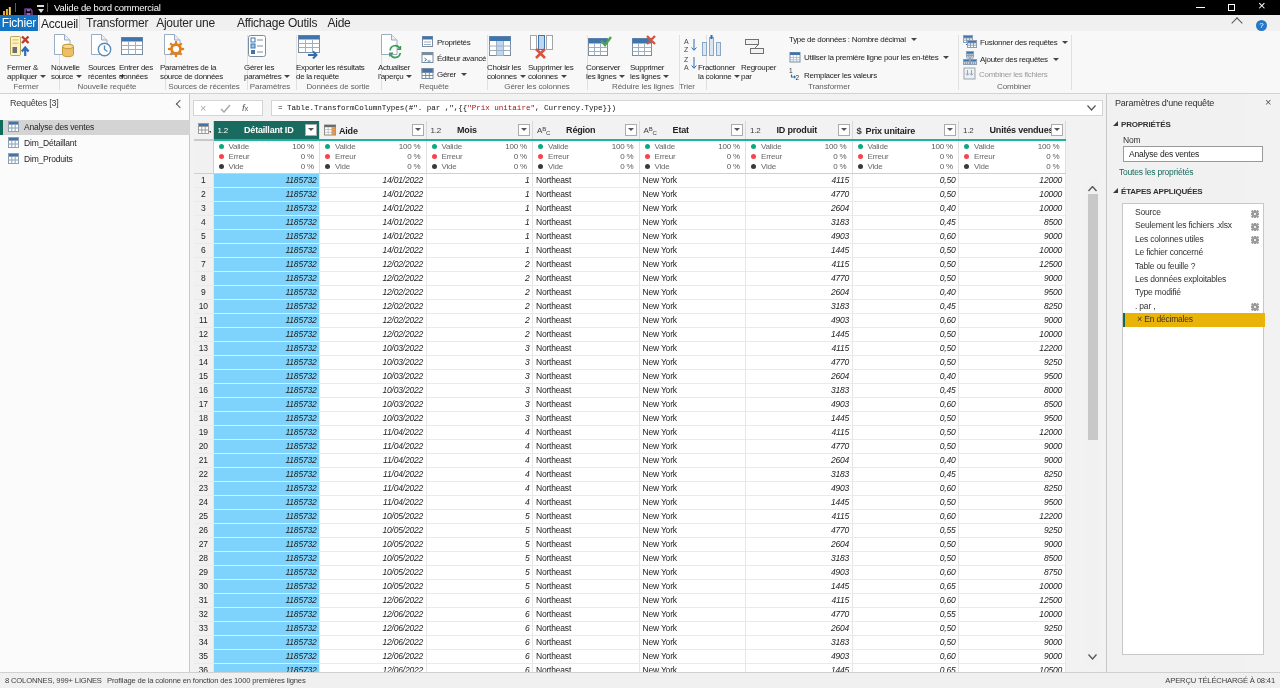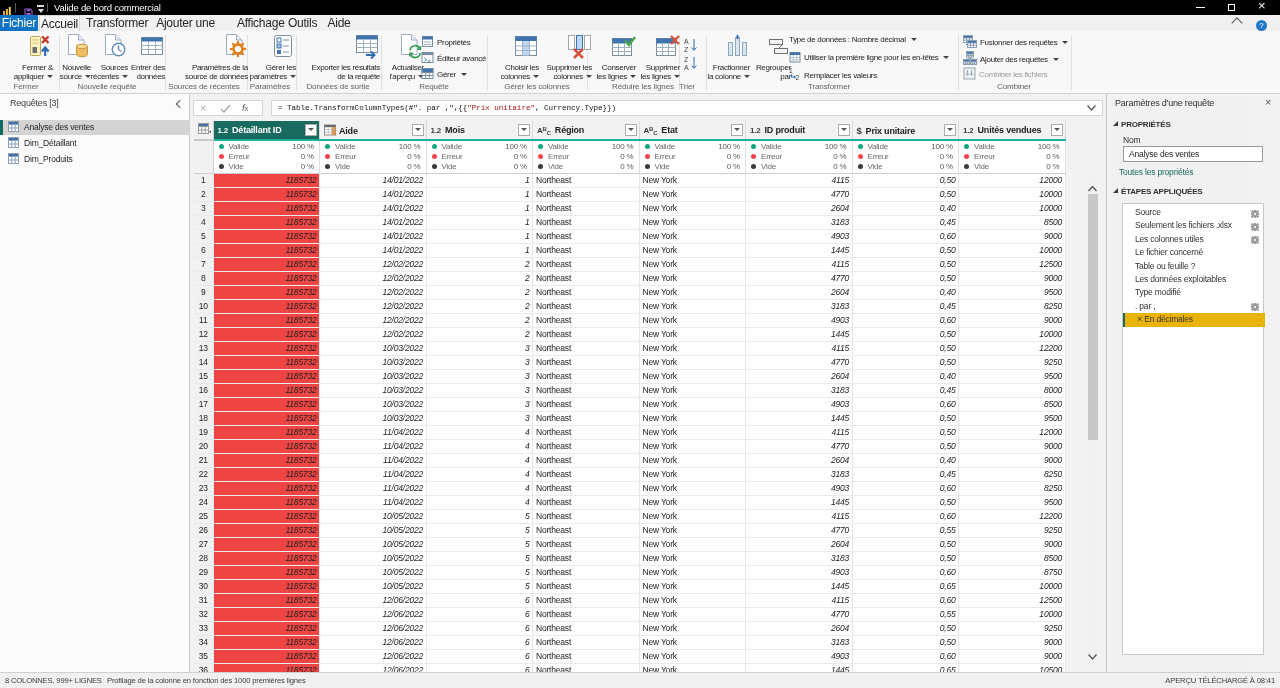--- a/index.html
+++ b/index.html
@@ -8,52 +8,52 @@
 .crt{display:inline-block;width:0;height:0;border-left:3.2px solid transparent;border-right:3.2px solid transparent;border-top:3.8px solid #444;vertical-align:middle;margin-left:3px}
 
 #tbar{left:0;top:0;width:1280px;height:15px;background:#000;color:#fff}
 
 #tabs{left:0;top:15px;width:1280px;height:16px;background:#f0f0f0}
 .tab{position:absolute;top:0;height:16px;line-height:16px;font-size:12px;letter-spacing:-0.25px;color:#262626;text-align:center}
 
 #ribbon{left:0;top:31px;width:1280px;height:63px;background:#f8f8f8;border-bottom:1px solid #d2d2d2}
 .rdiv{position:absolute;top:4px;height:55px;width:1px;background:#e0e0e0}
 .glabel{position:absolute;top:51px;width:160px;font-size:8px;color:#5f5f5f;text-align:center;letter-spacing:-0.1px}
-.bbtn{position:absolute;top:2px;text-align:right;font-size:8px;letter-spacing:-0.3px;color:#1e1e1e;line-height:9.5px;white-space:nowrap}
+.bbtn{position:absolute;top:2px;text-align:left;font-size:8px;letter-spacing:-0.3px;color:#1e1e1e;line-height:9.5px;white-space:nowrap}
 .bbtn .ic{display:block;margin:0 auto 1px}
 .sbtn{position:absolute;font-size:8px;letter-spacing:-0.3px;color:#1e1e1e;white-space:nowrap}
 .sbtn svg{vertical-align:-3px;margin-right:3px}
 
 #main{left:0;top:94px;width:1280px;height:578px;background:#f2f2f2}
 #lpane{left:0;top:0;width:190px;height:578px;background:#fbfbfb;border-right:1px solid #c8c8c8}
 .qitem{position:absolute;left:0;width:190px;height:15px;font-size:8.5px;color:#262626;line-height:15px}
 .qitem svg{vertical-align:-2px;margin:0 5px 0 5px}
 
 .fbox{position:absolute;background:#fff;border:1px solid #d4d4d4}
 #ftext{font-family:"Liberation Mono",monospace;font-size:7.6px;letter-spacing:-0.05px;color:#111;line-height:15px;white-space:pre}
 
 #grid{position:absolute;left:194px;top:27px;width:872px;height:551px;background:#fff;overflow:hidden}
 table{border-collapse:collapse;table-layout:fixed;width:871px}
 td,th{overflow:hidden;white-space:nowrap}
 .hd{height:19px;background:#f2f2f2;border-right:1px solid #d9d9d9;border-bottom:2px solid #1db1a0;font-size:9px;font-weight:bold;color:#1f1f1f;text-align:left;vertical-align:middle;position:relative;padding:0 16px 0 4px}
-.hd .typ{font-size:8px;margin-right:4px;font-weight:bold;color:#3c3c3c}
+.hd .typ{font-size:8px;margin-right:16px;font-weight:normal;color:#3c3c3c}
 .hd .typd{font-size:9.5px;margin-right:4px;font-weight:bold;color:#3c3c3c}
 .dd{position:absolute;right:2px;top:2.5px;width:12px;height:12px;background:#fff;border:1px solid #ababab;text-align:center;line-height:10px}
 .dd .crt{margin:0 0 2px 0;border-top-color:#555}
 .sel{background:#1a6b5f!important;color:#fff!important}
 .sel .typ{color:#fff}
 .qc{height:27px;background:#fff;border-right:1px solid #e0e0e0;border-bottom:1px solid #cfcfcf;vertical-align:top;font-size:8px;color:#696969;padding:1px 5px 0 5px}
 .qr{height:10.2px;line-height:10.2px;position:relative}
 .qr .pc{position:absolute;right:0;top:0;color:#5a5a5a}
 .dot{display:inline-block;width:5px;height:5px;border-radius:50%;margin-right:5px;vertical-align:0.5px}
 .gut{background:#f1f1f1;border-right:1px solid #cfcfcf;border-bottom:1px solid #e2e2e2;font-size:8.5px;color:#555;text-align:center;font-style:normal}
 .dr td{height:14px;border-right:1px solid #e6e6e6;border-bottom:1px solid #eaeaea;font-size:8.5px;color:#222}
 .num{text-align:right;padding-right:2.5px;font-style:italic}
 .txt{text-align:left;padding-left:3px}
-.csel{background:#ef4444}
+.csel{background:#7dd3fc}
 
 #rpanel{left:1106px;top:0;width:140px;height:578px;background:#f1f1f1;border-left:1px solid #c8c8c8}
 .step{position:absolute;left:0;width:140px;height:13.4px;line-height:13.4px;font-size:8.5px;color:#333;padding-left:12px}
 .gear9{position:absolute;right:4px;top:2.5px}
 #sbar{left:0;top:672px;width:1280px;height:16px;background:#f0f0f0;border-top:1px solid #d0d0d0;font-size:7.6px;letter-spacing:-0.15px;color:#3c3c3c;line-height:15px}
 .tealtx{color:#166a5e}
 
 </style></head><body>
 <div id="tbar" class="ab">
 <span class="ab" style="left:3px;top:2.5px"><svg width="8" height="10" viewBox="0 0 8 10" style="">

